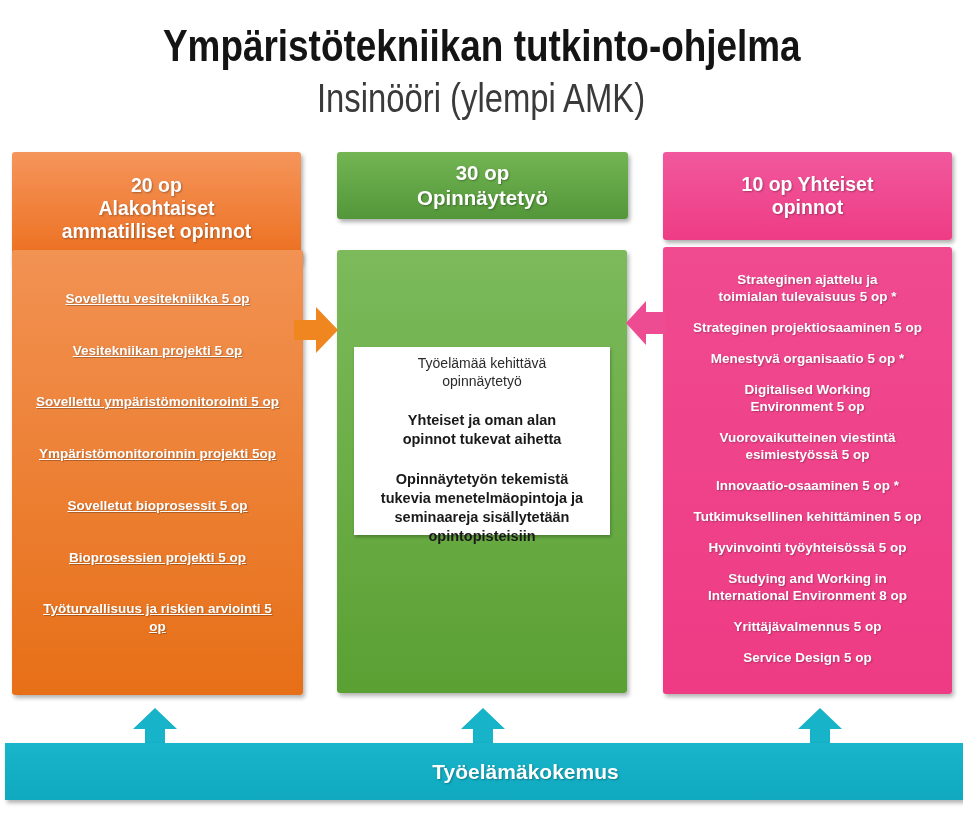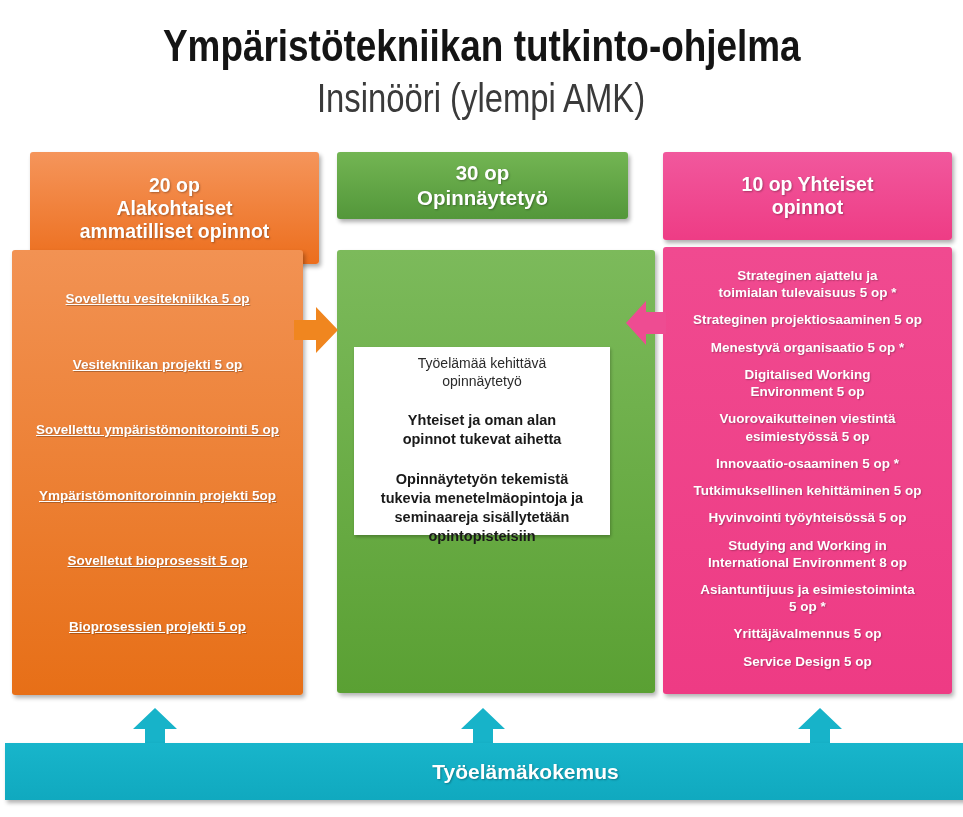--- a/index.html
+++ b/index.html
@@ -21,32 +21,32 @@
   }
 
   
   .col-header {
     position:absolute; display:flex; align-items:center; justify-content:center;
     text-align:center; color:#fff; font-weight:bold; white-space:pre-line;
     border-radius:3px; box-shadow:2px 3px 4px rgba(0,0,0,0.32);
     line-height:1.18; text-shadow:1px 1px 2px rgba(0,0,0,0.3);
   }
   .hdr-orange { left:12px;  top:152px; width:289px; height:112px; font-size:19.5px;
-    background:linear-gradient(#F5955B, #EC6E1D);margin-left:18px; }
+    background:linear-gradient(#F5955B, #EC6E1D); }
   .hdr-green  { left:337px; top:152px; width:291px; height:67px; font-size:20.5px;
     background:linear-gradient(#73B553, #53973A); }
   .hdr-pink   { left:663px; top:152px; width:289px; height:88px; font-size:19.5px;
     background:linear-gradient(#F1589D, #EE3C85); }
 
   
   .col-body { position:absolute; border-radius:3px; box-shadow:2px 3px 4px rgba(0,0,0,0.3); }
   .body-orange { left:12px;  top:250px; width:291px; height:445px;
     background:linear-gradient(#F29253, #E76F17); }
   .body-green  { left:337px; top:250px; width:290px; height:443px;
-    background:linear-gradient(#7CBA5B, #5AA033);padding-left:28px; }
+    background:linear-gradient(#7CBA5B, #5AA033); }
   .body-pink   { left:663px; top:247px; width:289px; height:447px;
     background:linear-gradient(#F04A90, #EE3B84); }
 
   .item-list {
     display:flex; flex-direction:column; height:100%; box-sizing:border-box;
     text-align:center; color:#fff; font-weight:bold;
   }
   .list-left  { padding:40px 22px 60px; font-size:13.5px; justify-content:space-between;text-decoration:underline; }
   .list-right { padding:10px 8px 14px; font-size:13.5px; justify-content:space-evenly; }
   .item { white-space:pre-line; line-height:1.28; text-shadow:1px 1px 1.5px rgba(0,0,0,0.25); }
@@ -89,20 +89,22 @@
 Alakohtaiset
 ammatilliset opinnot</div>
   <div class="col-body body-orange">
     <div class="item-list list-left">
         <div class="item">Sovellettu vesitekniikka 5 op</div>
         <div class="item">Vesitekniikan projekti 5 op</div>
         <div class="item">Sovellettu ympäristömonitorointi 5 op</div>
         <div class="item">Ympäristömonitoroinnin projekti 5op</div>
         <div class="item">Sovelletut bioprosessit 5 op</div>
         <div class="item">Bioprosessien projekti 5 op</div>
+        <div class="item">Työturvallisuus ja riskien arviointi 5
+op</div>
       </div>
   </div>
 
   <div class="col-header hdr-green">30 op
 Opinnäytetyö</div>
   <div class="col-body body-green">
     <div class="white-box">
       <div class="thesis-intro">Työelämää kehittävä
 opinnäytetyö</div>
       <div class="thesis-bold">Yhteiset ja oman alan
@@ -124,22 +126,20 @@
         <div class="item">Menestyvä organisaatio 5 op *</div>
         <div class="item">Digitalised Working
 Environment 5 op</div>
         <div class="item">Vuorovaikutteinen viestintä
 esimiestyössä 5 op</div>
         <div class="item">Innovaatio-osaaminen 5 op *</div>
         <div class="item">Tutkimuksellinen kehittäminen 5 op</div>
         <div class="item">Hyvinvointi työyhteisössä 5 op</div>
         <div class="item">Studying and Working in
 International Environment 8 op</div>
-        <div class="item">Asiantuntijuus ja esimiestoiminta
-5 op *</div>
         <div class="item">Yrittäjävalmennus 5 op</div>
         <div class="item">Service Design 5 op</div>
       </div>
   </div>
 
   <svg class="arrow" style="left:294px; top:307px;" width="44" height="46" viewBox="0 0 44 46">
     <path d="M0 13 H22 V0 L44 23 L22 46 V33 H0 Z" fill="#F0861F"></path>
   </svg>
   <svg class="arrow" style="left:626px; top:301px;" width="40" height="44" viewBox="0 0 40 44">
     <path d="M40 11 H20 V0 L0 22 L20 44 V33 H40 Z" fill="#EE4C92"></path>

